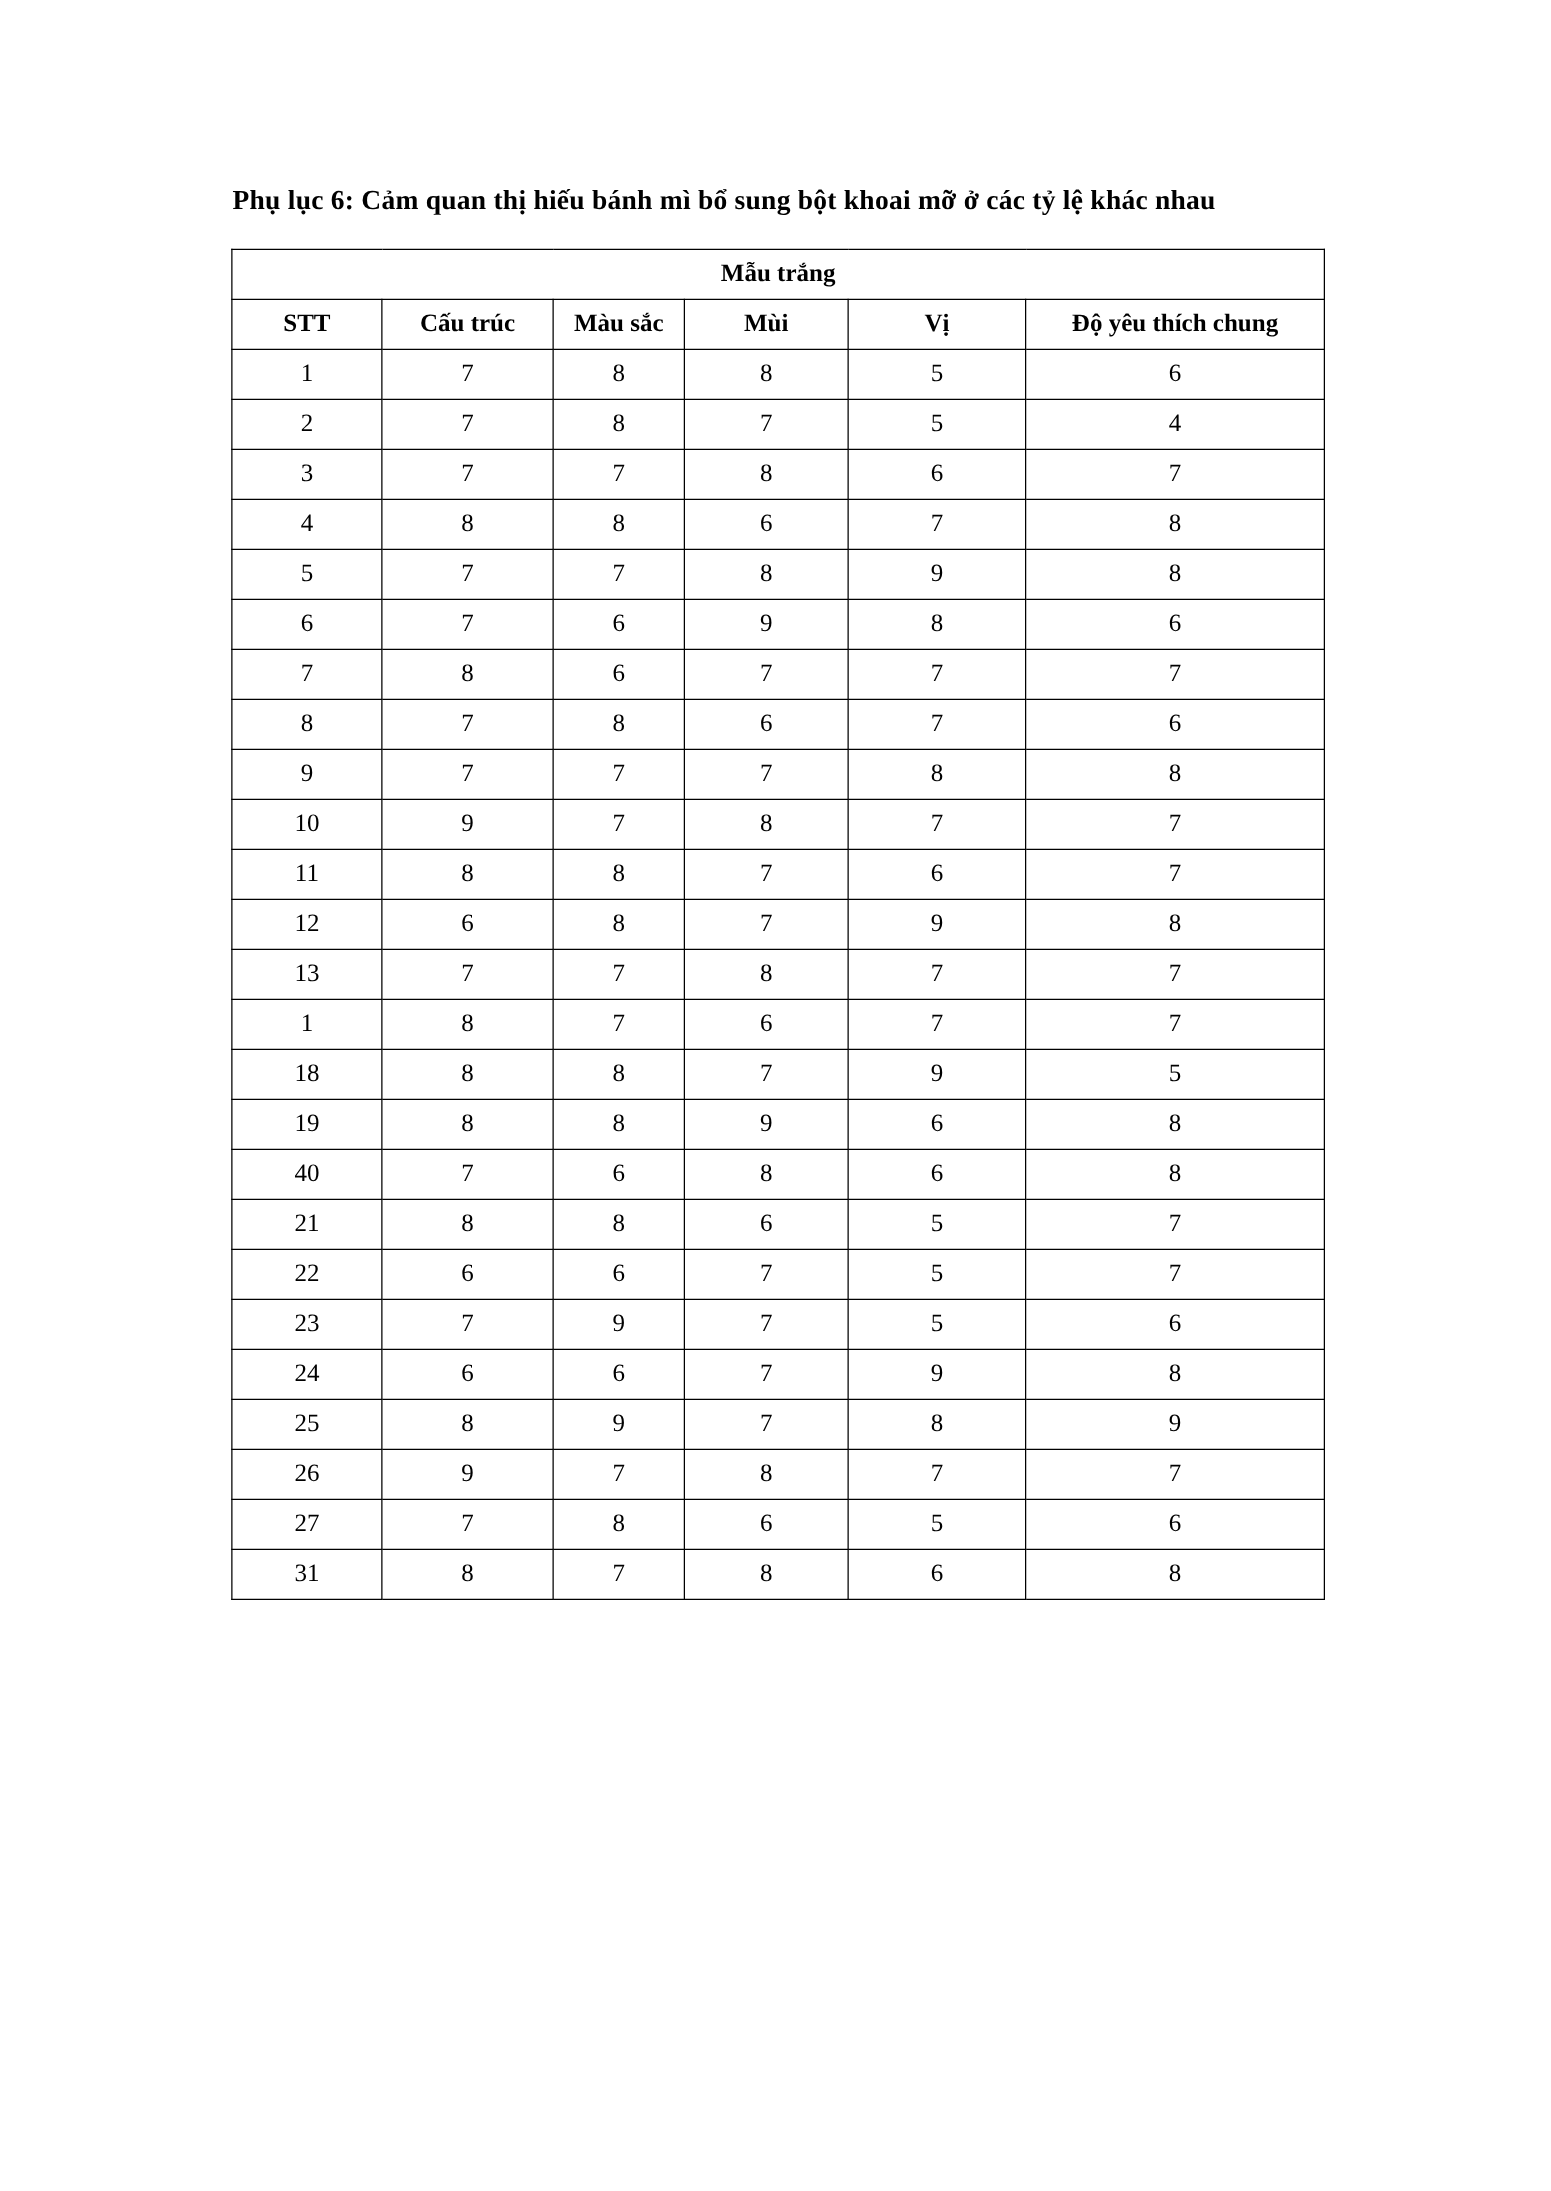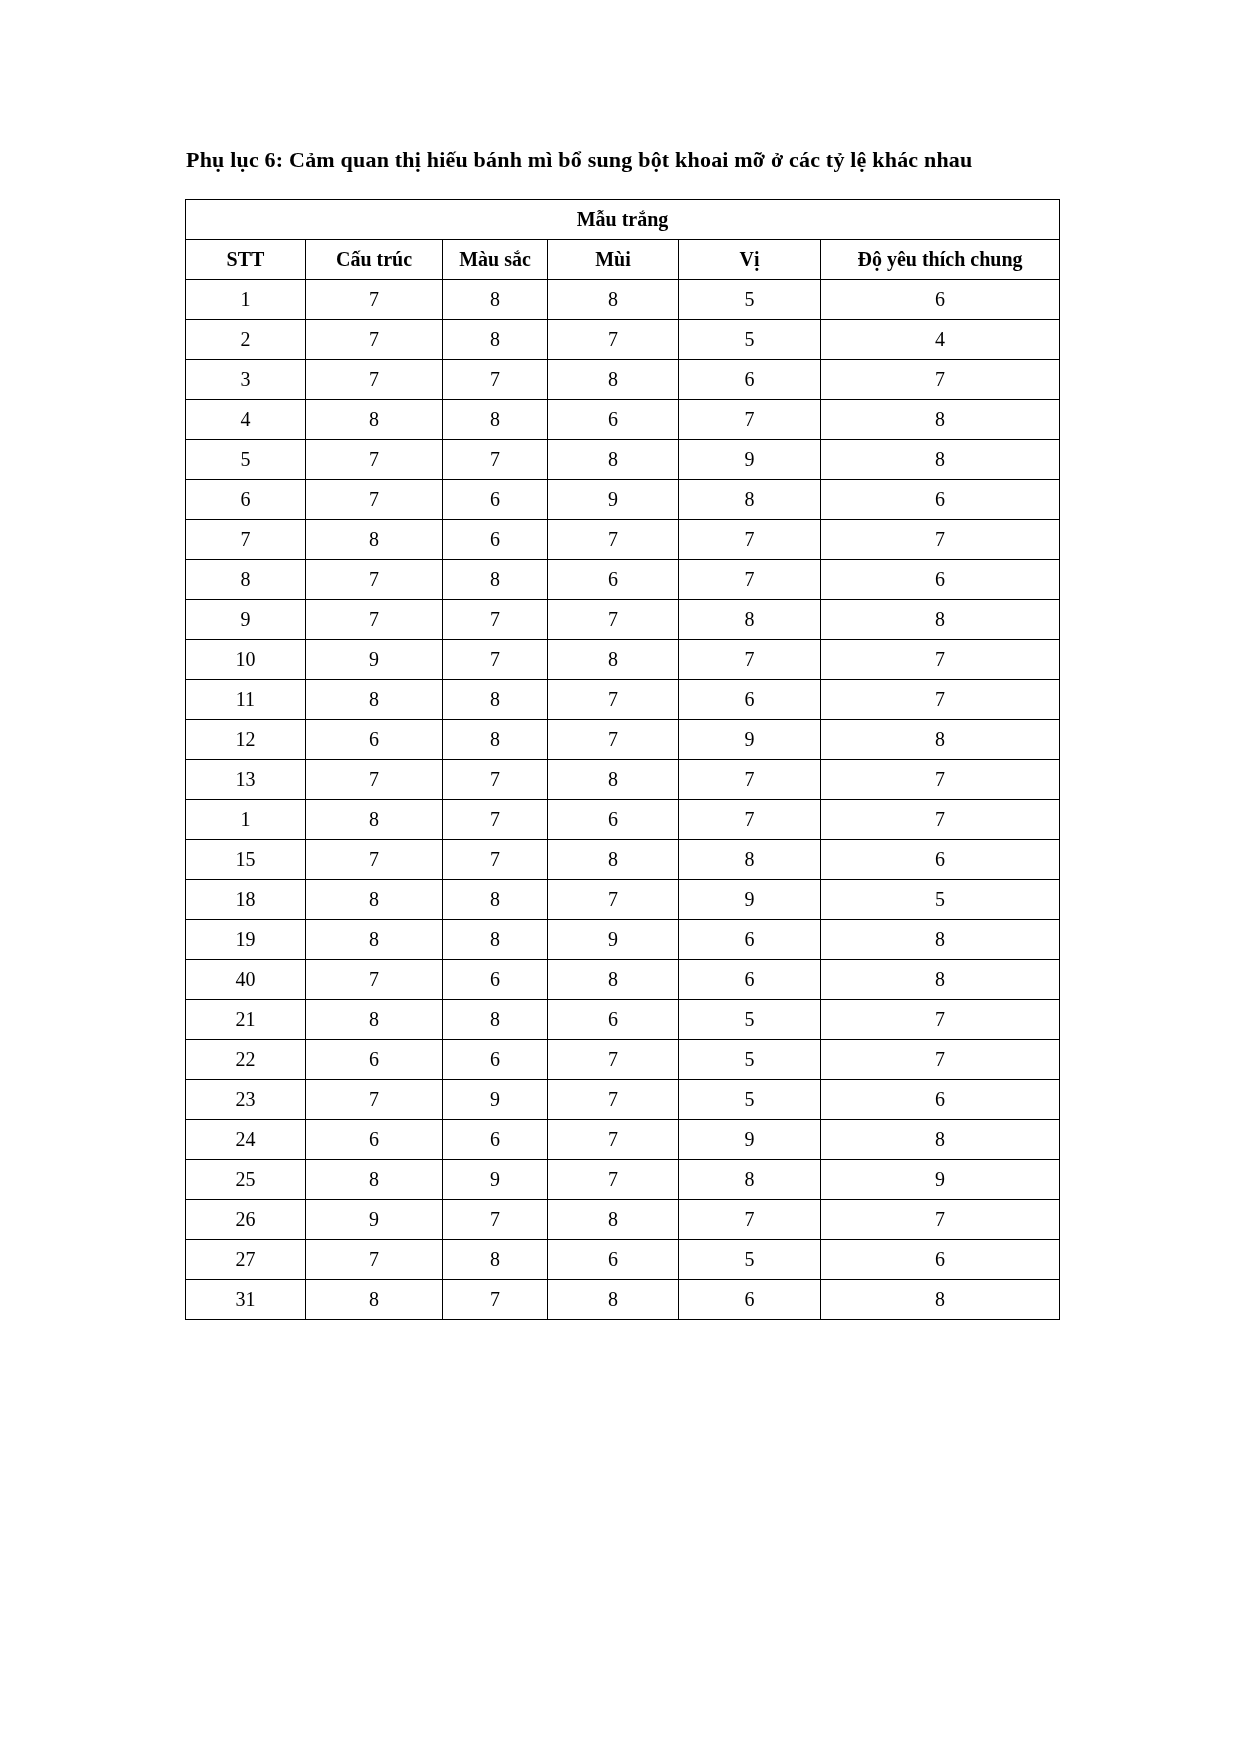--- a/index.html
+++ b/index.html
@@ -188,28 +188,20 @@
         </tr>
         <tr>
           <td>1</td>
           <td>8</td>
           <td>7</td>
           <td>6</td>
           <td>7</td>
           <td>7</td>
         </tr>
         <tr>
-          <td>15</td>
-          <td>7</td>
-          <td>7</td>
-          <td>8</td>
-          <td>8</td>
-          <td>6</td>
-        </tr>
-        <tr>
           <td>18</td>
           <td>8</td>
           <td>8</td>
           <td>7</td>
           <td>9</td>
           <td>5</td>
         </tr>
         <tr>
           <td>19</td>
           <td>8</td>

